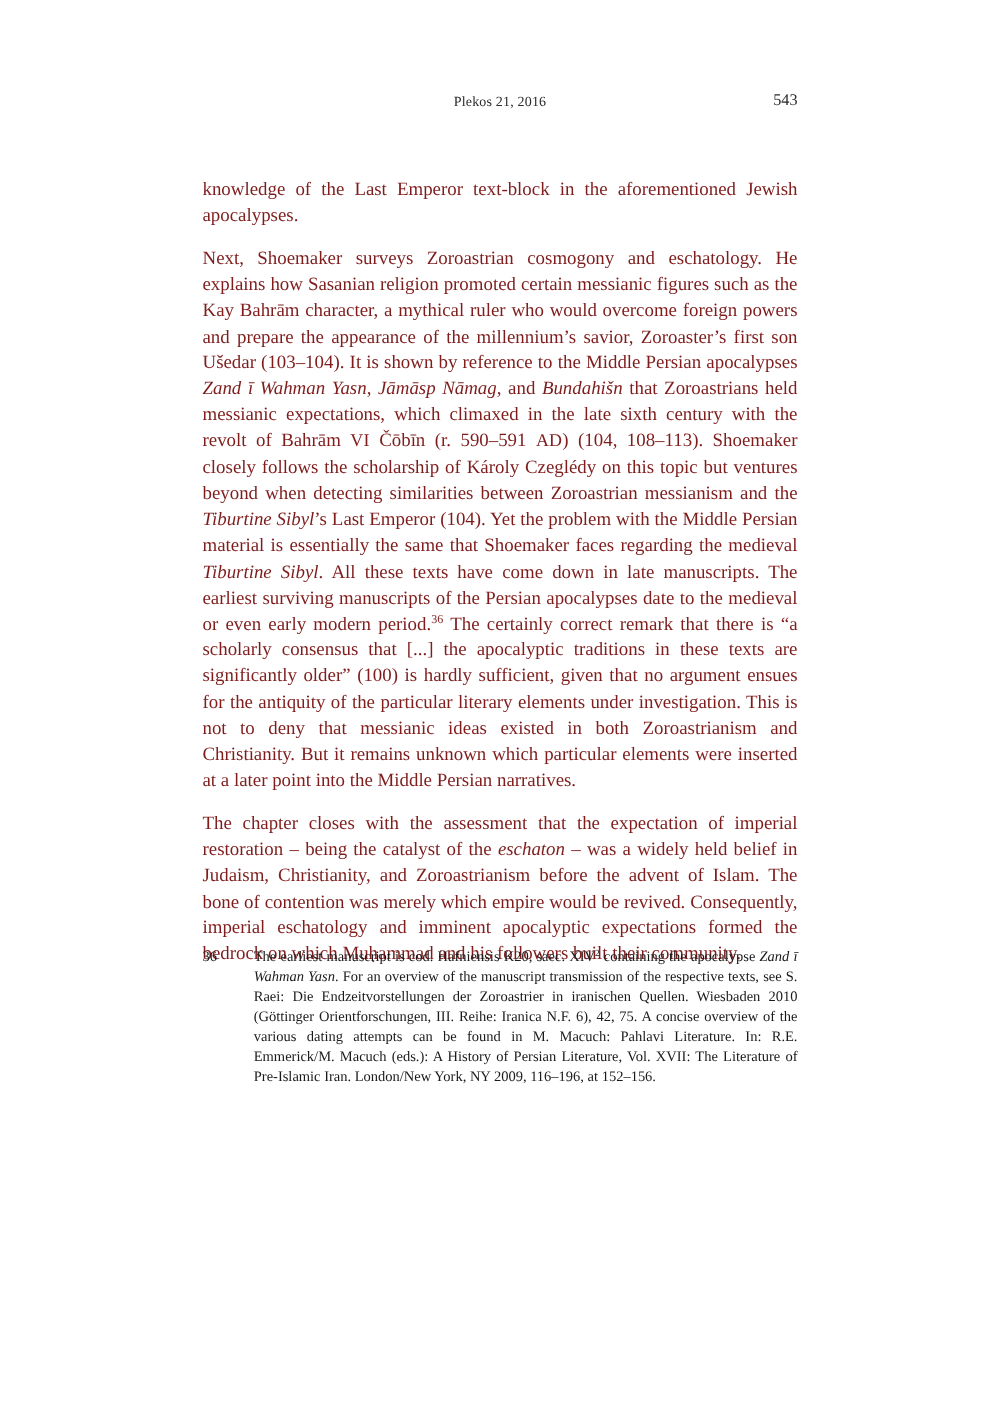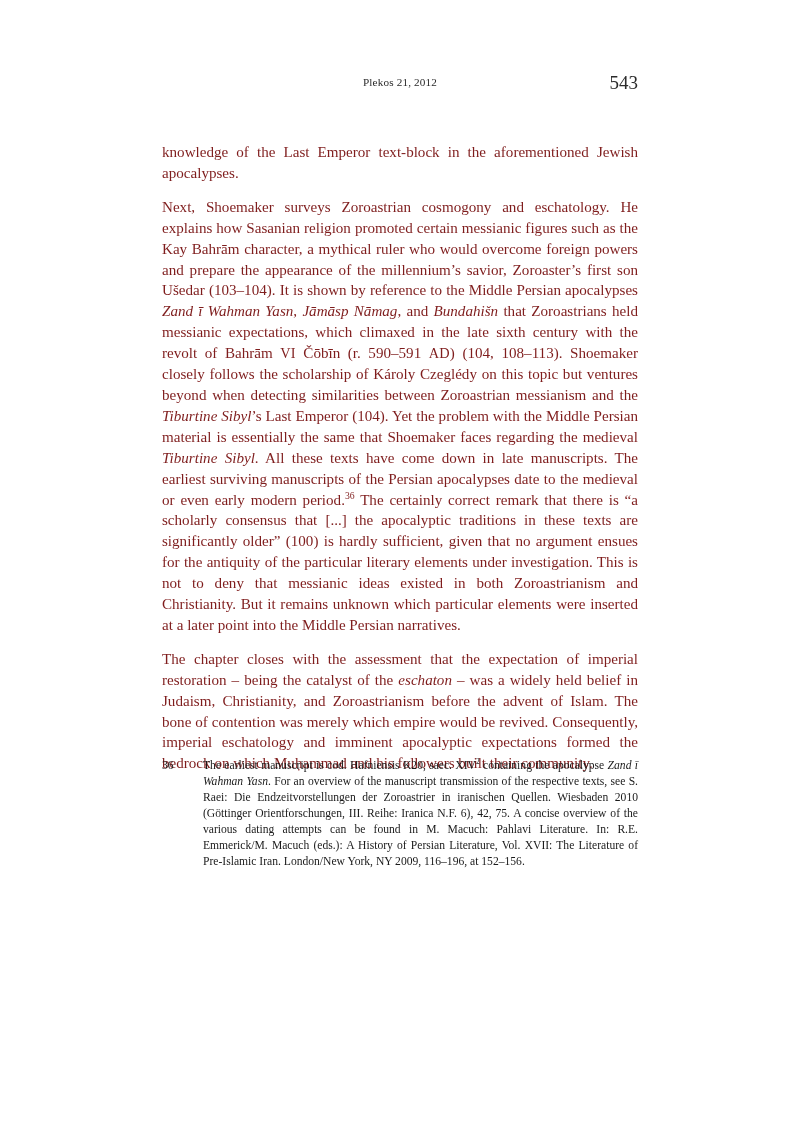--- a/index.html
+++ b/index.html
@@ -35,21 +35,21 @@
     top: 4px;
     text-align: center;
     font-size: 11.2px;
     letter-spacing: 0.15px;
     color: #2b2b2b;
   }
   .running-head .folio {
     position: absolute;
     right: 0;
     top: 0;
-    font-size: 19px;
+    font-size: 13px;
     color: #2b2b2b;
   }
 
   
   .textblock {
     position: absolute;
     top: 142px;
     left: 162px;
     width: 476px;
   }
@@ -100,21 +100,21 @@
     font-size: 11.6px;
     text-align: left;
   }
 </style>
 </head>
 <body>
 
 <div class="page">
 
   <div class="running-head">
-    <div class="journal">Plekos 21, 2012</div>
+    <div class="journal">Plekos 21, 2016</div>
     <div class="folio">543</div>
   </div>
 
   <div class="textblock">
     <p class="body"><span>knowledge of the Last Emperor text-block in the aforementioned Jewish apocalypses.</span></p>
     <p class="body"><span>Next, Shoemaker surveys Zoroastrian cosmogony and eschatology. He explains how Sasanian religion promoted certain messianic figures such as the Kay Bahrām character, a mythical ruler who would overcome foreign powers and prepare the appearance of the millennium’s savior, Zoroaster’s first son Ušedar (103–104). It is shown by reference to the Middle Persian apocalypses </span><i>Zand ī Wahman Yasn</i><span>, </span><i>Jāmāsp Nāmag</i><span>, and </span><i>Bundahišn</i><span> that Zoroastrians held messianic expectations, which climaxed in the late sixth century with the revolt of Bahrām </span><span class="smallcaps">VI</span><span> Čōbīn (r. 590–591 </span><span class="smallcaps">AD</span><span>) (104, 108–113). Shoemaker closely follows the scholarship of Károly Czeglédy on this topic but ventures beyond when detecting similarities between Zoroastrian messianism and the </span><i>Tiburtine Sibyl</i><span>’s Last Emperor (104). Yet the problem with the Middle Persian material is essentially the same that Shoemaker faces regarding the medieval </span><i>Tiburtine Sibyl</i><span>. All these texts have come down in late manuscripts. The earliest surviving manuscripts of the Persian apocalypses date to the medieval or even early modern period.</span><sup>36</sup><span> The certainly correct remark that there is “a scholarly consensus that [...] the apocalyptic traditions in these texts are significantly older” (100) is hardly sufficient, given that no argument ensues for the antiquity of the particular literary elements under investigation. This is not to deny that messianic ideas existed in both Zoroastrianism and Christianity. But it remains unknown which particular elements were inserted at a later point into the Middle Persian narratives.</span></p>
     <p class="body"><span>The chapter closes with the assessment that the expectation of imperial restoration – being the catalyst of the </span><i>eschaton</i><span> – was a widely held belief in Judaism, Christianity, and Zoroastrianism before the advent of Islam. The bone of contention was merely which empire would be revived. Consequently, imperial eschatology and imminent apocalyptic expectations formed the bedrock on which Muḥammad and his followers built their community.</span></p>
   </div>
 
   <div class="footnote-area">

